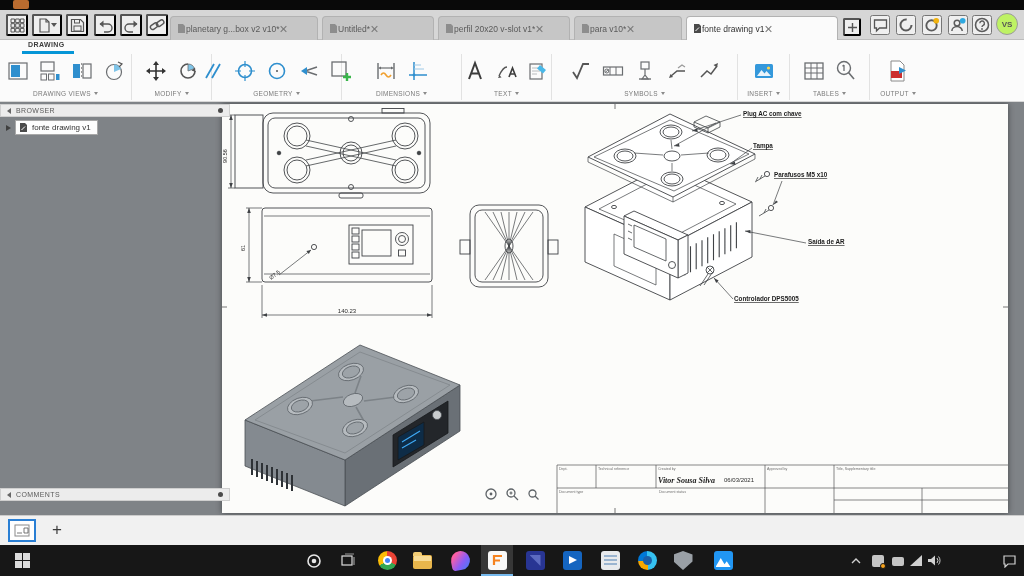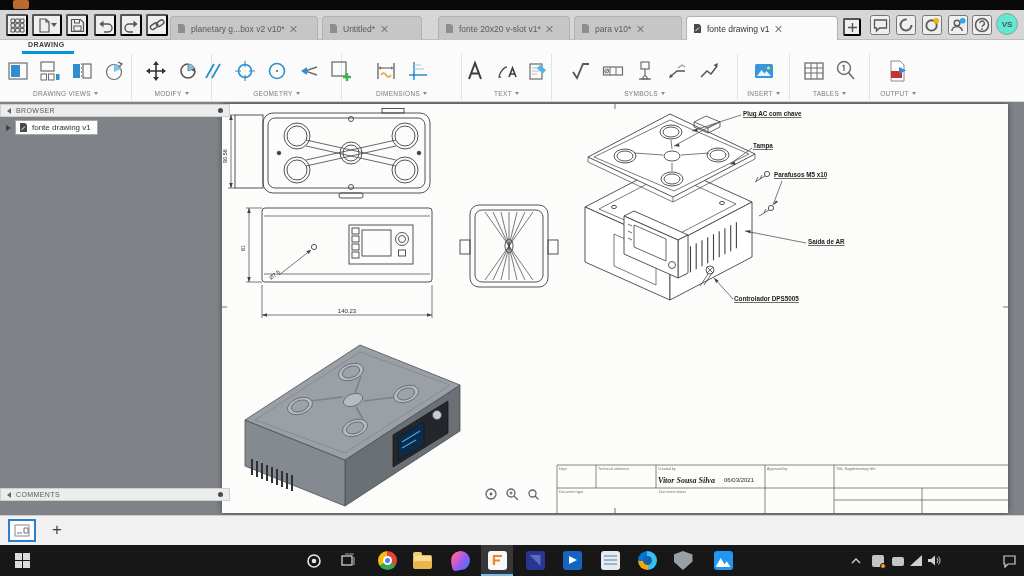--- a/index.html
+++ b/index.html
@@ -9,31 +9,31 @@
 
   
   #titlebar { left:0; top:0; width:1024px; height:10px; background:#090909; }
   #app-logo { left:13px; top:0; width:16px; height:9px; background:#b96b2f; border-radius:2px; }
 
   
   #qatbar { left:0; top:10px; width:1024px; height:30px; background:#d6d6d6; border-bottom:1px solid #bdbdbd; }
   .qbtn { position:absolute; top:4px; width:22px; height:22px; display:flex; align-items:center; justify-content:center; border-radius:2px; }
   .caret-down { width:0; height:0; border-left:3px solid transparent; border-right:3px solid transparent; border-top:4px solid #555; display:inline-block; }
 
-  .doctab { position:absolute; top:6px; height:24px; background:#c6c6c6; border:1px solid #b2b2b2; border-bottom:none; border-radius:4px 4px 0 0; display:flex; align-items:center; padding:0 6px; gap:5px; }
+  .doctab { position:absolute; top:6px; height:24px; background:#c6c6c6; border:1px solid #b2b2b2; border-bottom:none; border-radius:4px 4px 0 0; display:flex; align-items:center; padding:0 6px; }
   .doctab.active { background:#fbfbfb; }
   .doctab .tlabel { font-size:8.5px; color:#5a5a5a; white-space:nowrap; overflow:hidden; }
   .doctab.active .tlabel { color:#333; }
   .tclose { position:relative; width:8px; height:8px; flex:0 0 8px; }
   .tclose::before,.tclose::after { content:""; position:absolute; left:3.5px; top:0; width:1px; height:8px; background:#777; }
   .tclose::before { transform:rotate(45deg); } .tclose::after { transform:rotate(-45deg); }
   .tabicon { width:9px; height:11px; flex:0 0 9px; }
 
   .rtop-btn { position:absolute; top:5px; width:20px; height:20px; display:flex; align-items:center; justify-content:center; }
-  #avatar { left:996px; top:3px; width:22px; height:22px; border-radius:50%; background:#5eead4; border:1px solid #9b9b9b; display:flex; align-items:center; justify-content:center; font-size:8px; font-weight:bold; color:#555; }
+  #avatar { left:996px; top:3px; width:22px; height:22px; border-radius:50%; background:#bef264; border:1px solid #9b9b9b; display:flex; align-items:center; justify-content:center; font-size:8px; font-weight:bold; color:#555; }
 
   
   #ribbon { left:0; top:40px; width:1024px; height:62px; background:#fbfbfb; border-bottom:1px solid #d8d8d8; }
   #ribbon-tab { left:22px; top:1px; height:13px; padding:0 6px; font-size:7px; font-weight:bold; color:#3c3c3c; letter-spacing:.4px; }
   #ribbon-tab-underline { left:22px; top:11px; width:52px; height:3px; background:#0696d7; }
   .rgroup { position:absolute; top:14px; height:46px; border-right:1px solid #e2e2e2; display:flex; flex-direction:column; align-items:center; }
   .rtools { display:flex; align-items:center; justify-content:center; gap:4px; height:34px; }
   .rtool { width:28px; height:30px; display:flex; align-items:center; justify-content:center; background:none; border:none; }
   .rlabel { height:11px; display:flex; align-items:center; gap:3px; font-size:6.5px; color:#7a7a7a; letter-spacing:.3px; }
   .rlabel .caret-down { border-top-color:#8a8a8a; border-left-width:2.5px; border-right-width:2.5px; border-top-width:3px; }
@@ -147,32 +147,32 @@
       </svg>
   </button>
 
   <div class="doctab" style="left:170px;width:148px">
     <svg class="tabicon" viewBox="0 0 9 11">
         <path d="M1 1h5l2 2v7H1z" fill="#8d8d8d"></path>
       </svg>
     <span class="tlabel">planetary g...box v2 v10*</span>
     <span class="tclose"></span>
   </div>
-  <div class="doctab" style="left:322px;width:100px">
+  <div class="doctab" style="left:322px;width:112px">
     <svg class="tabicon" viewBox="0 0 9 11">
         <path d="M1 1h5l2 2v7H1z" fill="#8d8d8d"></path>
       </svg>
     <span class="tlabel">Untitled*</span>
     <span class="tclose"></span>
   </div>
   <div class="doctab" style="left:438px;width:132px">
     <svg class="tabicon" viewBox="0 0 9 11">
         <path d="M1 1h5l2 2v7H1z" fill="#8d8d8d"></path>
       </svg>
-    <span class="tlabel">fonte 20x20 v-slot v1*</span>
+    <span class="tlabel">perfil 20x20 v-slot v1*</span>
     <span class="tclose"></span>
   </div>
   <div class="doctab" style="left:574px;width:108px">
     <svg class="tabicon" viewBox="0 0 9 11">
         <path d="M1 1h5l2 2v7H1z" fill="#8d8d8d"></path>
       </svg>
     <span class="tlabel">para v10*</span>
     <span class="tclose"></span>
   </div>
   <div class="doctab active" style="left:686px;width:152px">

